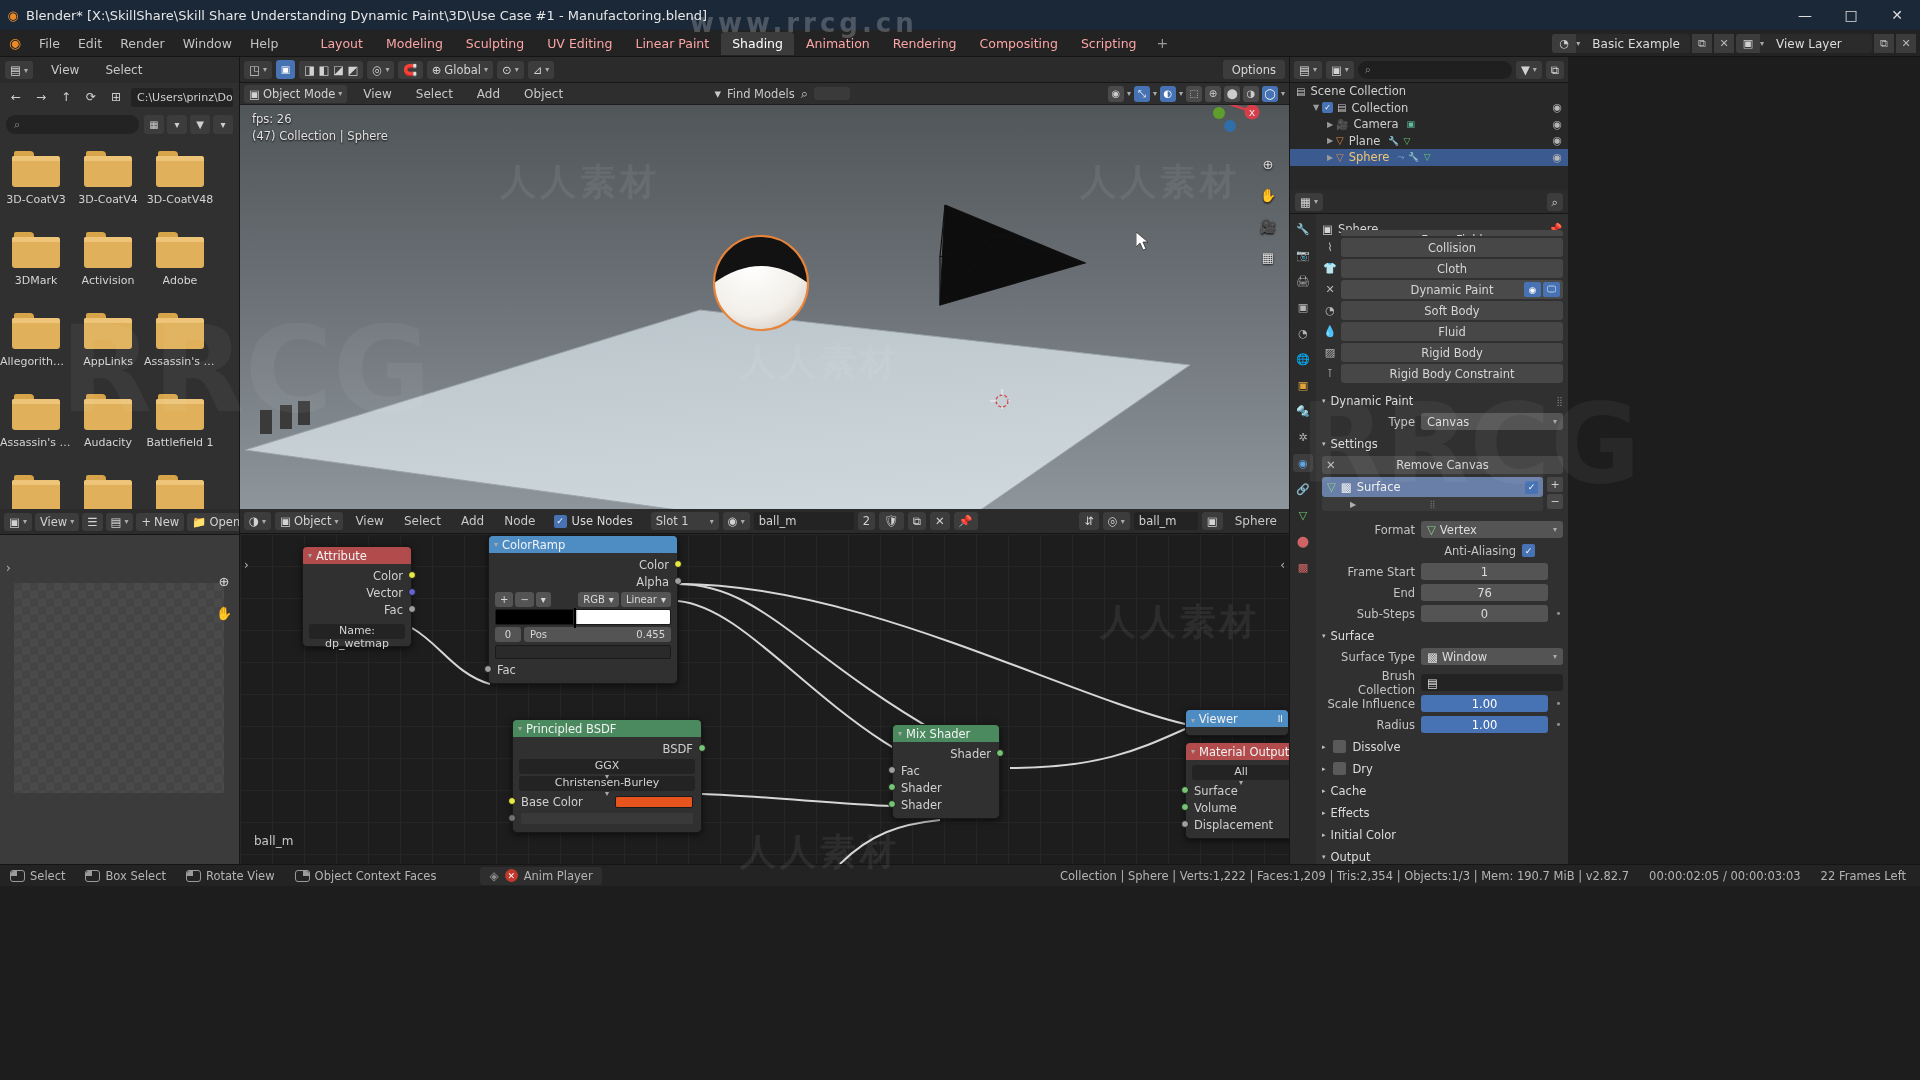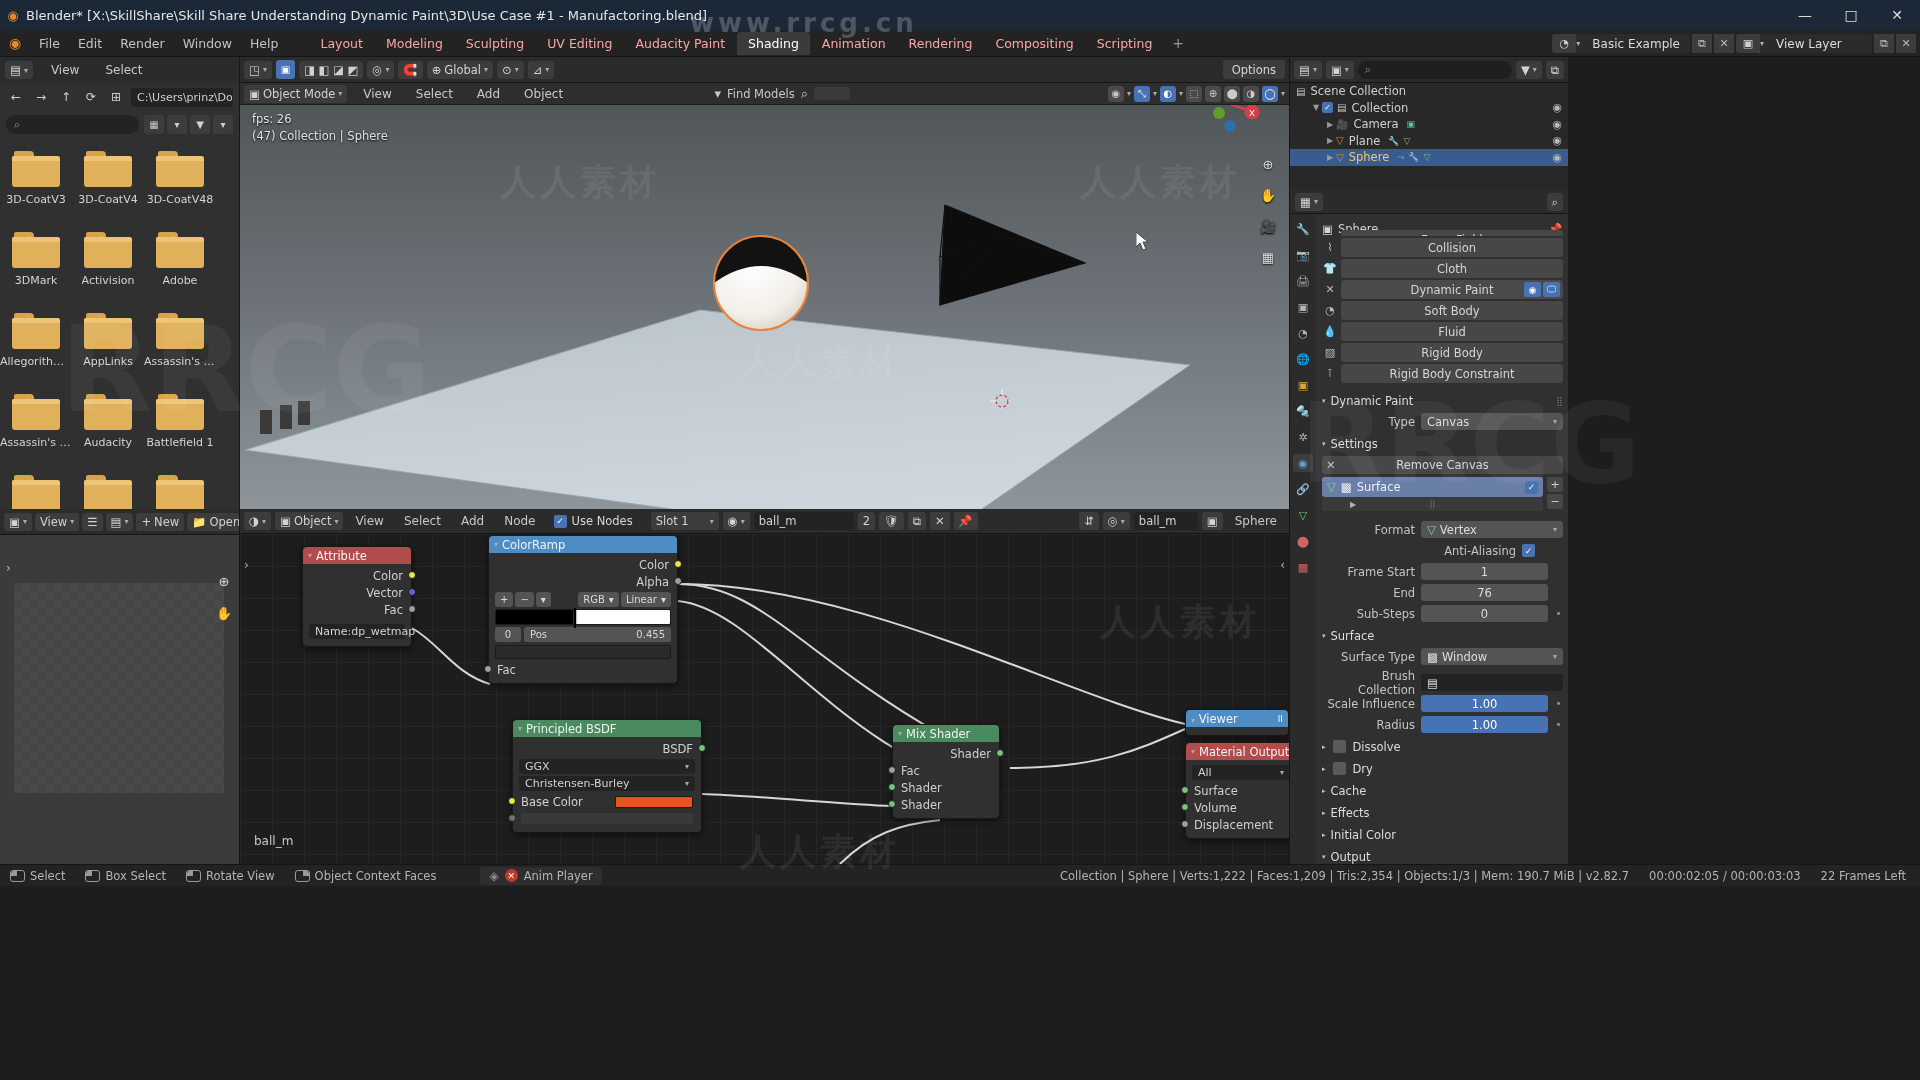--- a/index.html
+++ b/index.html
@@ -106,21 +106,21 @@
     gap:4px; color:#f2f2f2; font-size:11.5px; }
   .node .nbody { padding:3px 0 5px 0; }
   .nrow { display:flex; align-items:center; justify-content:space-between; height:17px; padding:0 8px;
     position:relative; color:#d0d0d0; }
   .nrow.r { justify-content:flex-end; }
   .sock { position:absolute; width:8px; height:8px; border-radius:50%; border:1px solid #1a1a1a; top:4px; }
   .sock.l { left:-5px; } .sock.r { right:-5px; }
   .s-yellow { background:#e8e845; } .s-gray { background:#9f9f9f; } .s-green { background:#76c576; }
   .s-purple{ background:#6363d3; }
   .nfield { background:#232323; border-radius:3px; height:15px; display:flex; align-items:center;
-    justify-content:space-between; padding:0 6px; margin:2px 6px; font-size:11px; color:#d3d3d3; }
+    justify-content:space-between; padding:0 6px; margin:2px 6px; font-size:11px; color:#d3d3d3;flex-direction:column; }
   .nbtns { display:flex; gap:2px; margin:2px 6px; align-items:center; }
   .nsm { height:15px; background:#545454; border-radius:3px; display:flex; align-items:center;
     justify-content:center; font-size:10px; color:#d8d8d8; padding:0 5px; }
 
   
   .imged { position:absolute; left:0; top:509px; width:240px; height:355px; background:#303030;
     border-right:1px solid #161616; overflow:hidden; }
   .ie-canvas { position:absolute; left:0; top:26px; width:240px; height:329px; background:#3b3b3b; }
   .ie-checker { position:absolute; left:14px; top:48px; width:210px; height:210px;
     background-image:linear-gradient(45deg,#4a4a4a 25%,transparent 25%,transparent 75%,#4a4a4a 75%),
@@ -224,21 +224,21 @@
     <div class="menu-item">File</div>
     <div class="menu-item">Edit</div>
     <div class="menu-item">Render</div>
     <div class="menu-item">Window</div>
     <div class="menu-item">Help</div>
     <div class="wstabs">
       <div class="wstab">Layout</div>
       <div class="wstab">Modeling</div>
       <div class="wstab">Sculpting</div>
       <div class="wstab">UV Editing</div>
-      <div class="wstab">Audacity Paint</div>
+      <div class="wstab">Linear Paint</div>
       <div class="wstab active">Shading</div>
       <div class="wstab">Animation</div>
       <div class="wstab">Rendering</div>
       <div class="wstab">Compositing</div>
       <div class="wstab">Scripting</div>
       <div class="ws-plus">+</div>
     </div>
     <div class="topbar-right">
       <div class="tb-field">
         <div class="tb-fld-icon">◔</div>

